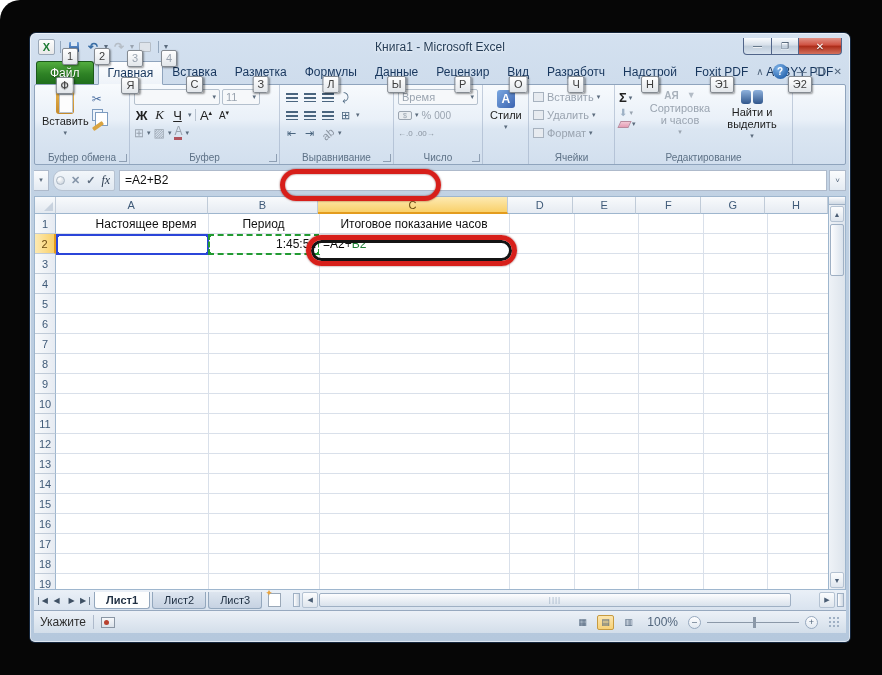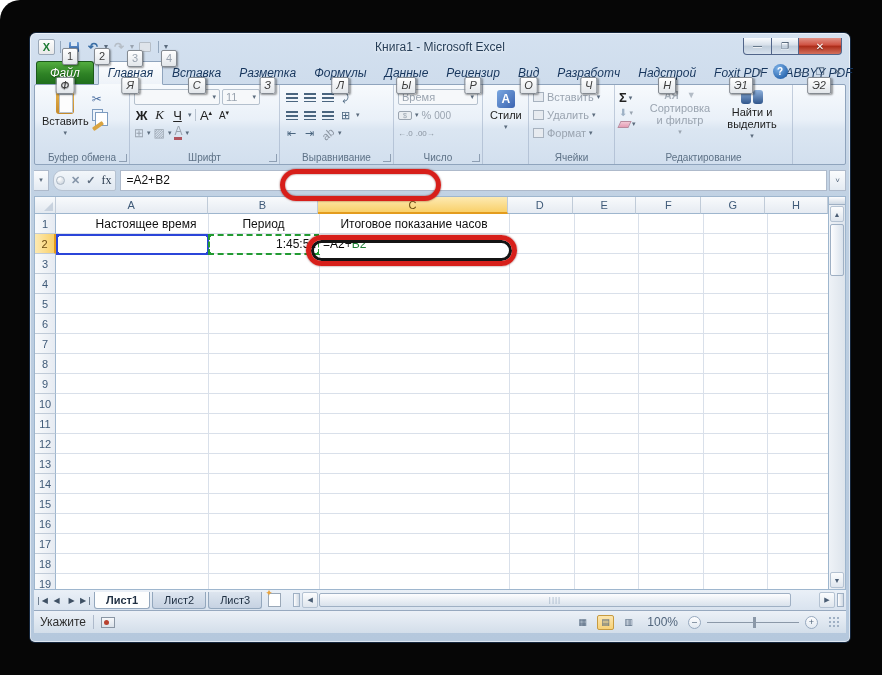--- a/index.html
+++ b/index.html
@@ -44,21 +44,21 @@
               text-shadow:0 1px 1px rgba(0,0,0,.5); font-size:10px; }
 
   
   .keytip, .qkt { position:absolute; background:linear-gradient(#ffffff,#e2e6ea);
             border:1px solid #848a91; border-radius:2px; padding:1px 4px; font-size:11px;
             color:#3c3c3c; box-shadow:1px 1px 2px rgba(0,0,0,.4); z-index:40; line-height:13px; }
   .qkt.dim { color:#b0b5ba; }
   .tab .keytip { left:50%; transform:translateX(-50%); bottom:-10px; }
 
   
-  .tabrow { height:24px; display:flex; align-items:flex-end; padding-left:2px; position:relative;font-style:italic; }
+  .tabrow { height:24px; display:flex; align-items:center; padding-left:2px; position:relative; }
   .tab { position:relative; padding:4px 9px 4px; font-size:12px; color:#17365d; white-space:nowrap; }
   .tab.active { background:linear-gradient(#fcfdfe,#eef3f9); border:1px solid #8fa4bd;
                 border-bottom-color:#f7fafc; margin-bottom:-1px; z-index:2; border-radius:2px 2px 0 0; }
   .tab.file-tab { background:linear-gradient(#53ad3f,#2e8225 55%,#1f6e1c);
                   border:1px solid #1c5a1a; border-bottom:none; border-radius:3px 3px 0 0;
                   color:#fff; padding:4px 13px; margin-right:4px; text-shadow:0 1px 1px rgba(0,0,0,.4); }
   .tc { font-size:10px; color:#51657c; }
   .tc.help { width:15px; height:15px; border-radius:50%; color:#fff; font-size:10px; font-weight:bold;
              background:radial-gradient(circle at 35% 30%,#7fb3e8,#2f6cb3 70%); display:flex;
              align-items:center; justify-content:center; }
@@ -120,21 +120,21 @@
   .fbar { height:31px; display:flex; align-items:center; padding:3px 0 4px; gap:2px; }
   .namebox { width:148px; height:21px; background:#fff; border:1px solid #aebacb;
              display:flex; align-items:center; justify-content:center; font-size:12px; color:#1a1a1a; }
   .nb-drop { width:15px; height:21px; background:linear-gradient(#fbfcfd,#e4ebf3); border:1px solid #aebacb;
              border-left:none; display:flex; align-items:center; justify-content:center; }
   .fx-strip { display:flex; align-items:center; height:21px; background:linear-gradient(#f2f6fa,#e0e8f1);
               border:1px solid #b6c2d1; border-radius:9px 2px 2px 9px; padding:0 4px 0 2px; gap:6px; margin:0 2px; }
   .fx-ball { width:9px; height:9px; border-radius:50%; background:radial-gradient(circle at 35% 30%,#fff,#c3cdd8); border:1px solid #aab6c3; }
   .fx-x { color:#8696aa; font-size:11px; font-weight:bold; }
   .fx-ok { color:#5f6e80; font-size:11px; font-weight:bold; }
-  .fx-fx { font-family:"Liberation Serif",serif; font-size:12px; color:#2b3b4e; }
+  .fx-fx { font-family:"Liberation Serif",serif; font-style:italic; font-size:12px; color:#2b3b4e; }
   .finput { flex:1; height:21px; background:#fff; border:1px solid #aebacb; display:flex;
             align-items:center; padding-left:5px; font-size:12px; color:#111; }
   .fchev { width:17px; height:21px; background:linear-gradient(#fbfcfd,#e4ebf3); border:1px solid #aebacb;
            display:flex; align-items:center; justify-content:center; font-size:8px; color:#54667c; }
 
   
   .grid { position:relative; height:394px; background:#fff; border:1px solid #9eb6ce; overflow:hidden; }
   .colheads { position:absolute; left:0; top:0; right:17px; height:17px; display:flex; }
   .corner { width:21px; background:linear-gradient(#f8fafc,#e3e9f0); border-right:1px solid #c0cbd8;
             border-bottom:1px solid #9eb6ce; position:relative; }
@@ -364,21 +364,21 @@
         <span class="fGlyph" style="font-size:10px"><span>А</span><sup style="font-size:7px">▾</sup></span>
       </div>
       <div class="mini">
         <span class="dim" style="font-size:12px">⊞</span>
             <span class="car">▾</span>
         <span class="dim" style="font-size:12px">▨</span>
             <span class="car">▾</span>
         <span class="dim" style="font-size:12px;border-bottom:3px solid #b0545e;line-height:11px">А</span>
             <span class="car">▾</span>
       </div>
-      <span class="glabel">Шрифт</span>
+      <span class="glabel">Буфер</span>
       <span class="dlg"></span>
     </div>
 
     <div class="rgroup" style="width:114px;flex-direction:column">
       <div class="mini">
         <span class="al-sm">
               <span class="ic-bars"></span>
             </span>
         <span class="al-sm">
               <span class="ic-bars"></span>
@@ -472,21 +472,21 @@
         <span style="display:flex;align-items:center;gap:2px">
               <span class="ic-erase"></span>
               <span class="car">▾</span>
             </span>
       </div>
       <div class="bigbtn" style="width:72px">
         <span style="display:flex;align-items:center;gap:8px">
               <span class="ic-sortAZ">АЯ</span>
               <span class="ic-funnel">▼</span>
             </span>
-        <span class="twoLine dim">Сортировка и фильтр</span>
+        <span class="twoLine dim">Сортировка и часов</span>
         <span class="car dim">▾</span>
       </div>
       <div class="bigbtn" style="width:72px">
         <span class="ic-binoc">
               <i></i>
               <i></i>
             </span>
         <span class="twoLine">Найти и выделить</span>
         <span class="car">▾</span>
       </div>

